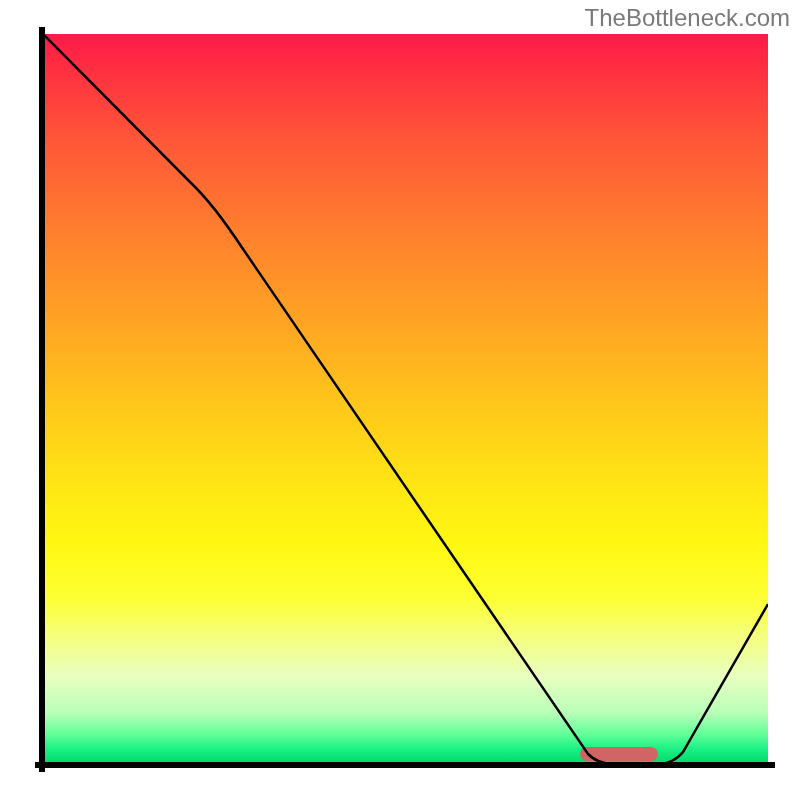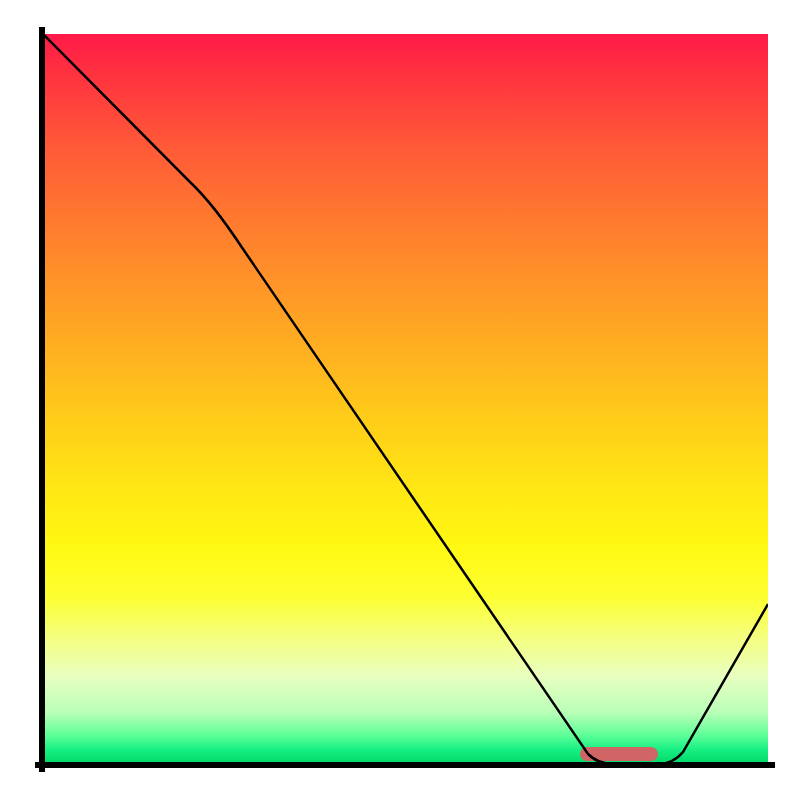--- a/index.html
+++ b/index.html
@@ -73,20 +73,21 @@
     height: 800px;
     z-index: 20;
     pointer-events: none;
   }
 </style>
 </head>
 <body>
 
 <div class="container">
 
+  <div class="watermark">TheBottleneck.com</div>
 
   <div class="chart-area">
 
     <div class="marker" style="left: 537px; bottom: 3px; width: 78px;"></div>
 
     <svg class="curve" viewBox="0 0 725 730" preserveAspectRatio="none">
       <path d="M 0 0
                L 145 146
                C 165 165, 180 185, 200 215
                L 545 720

